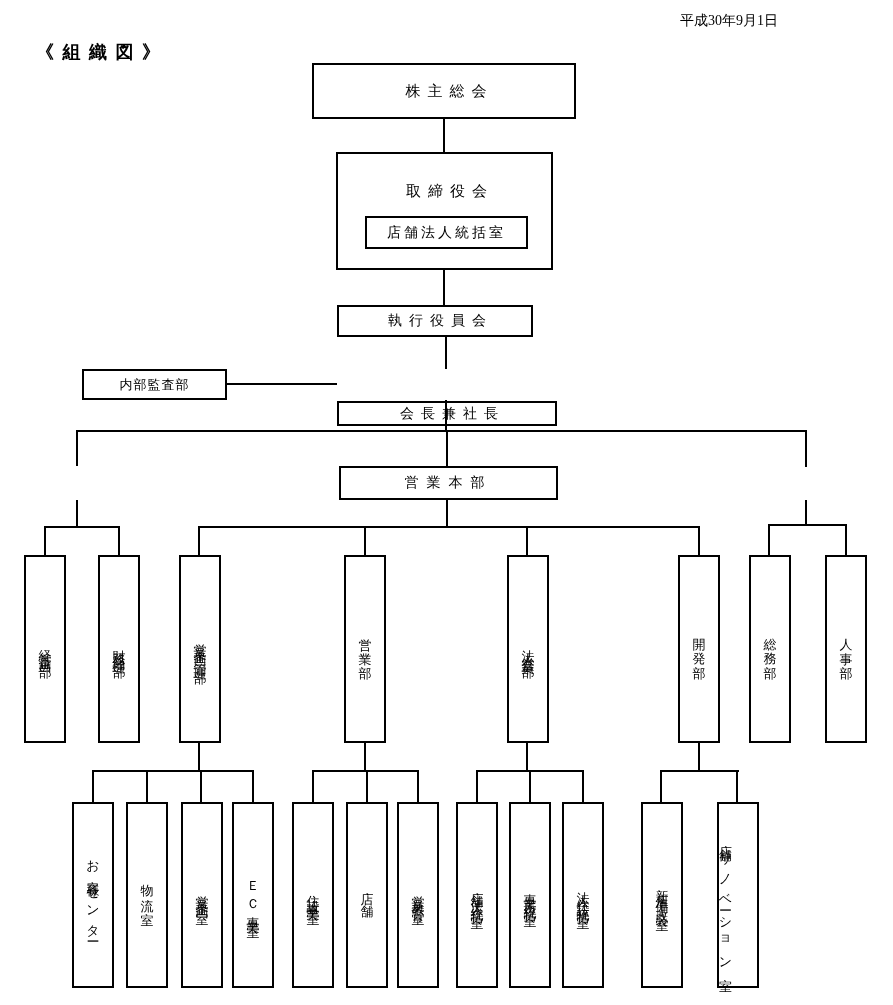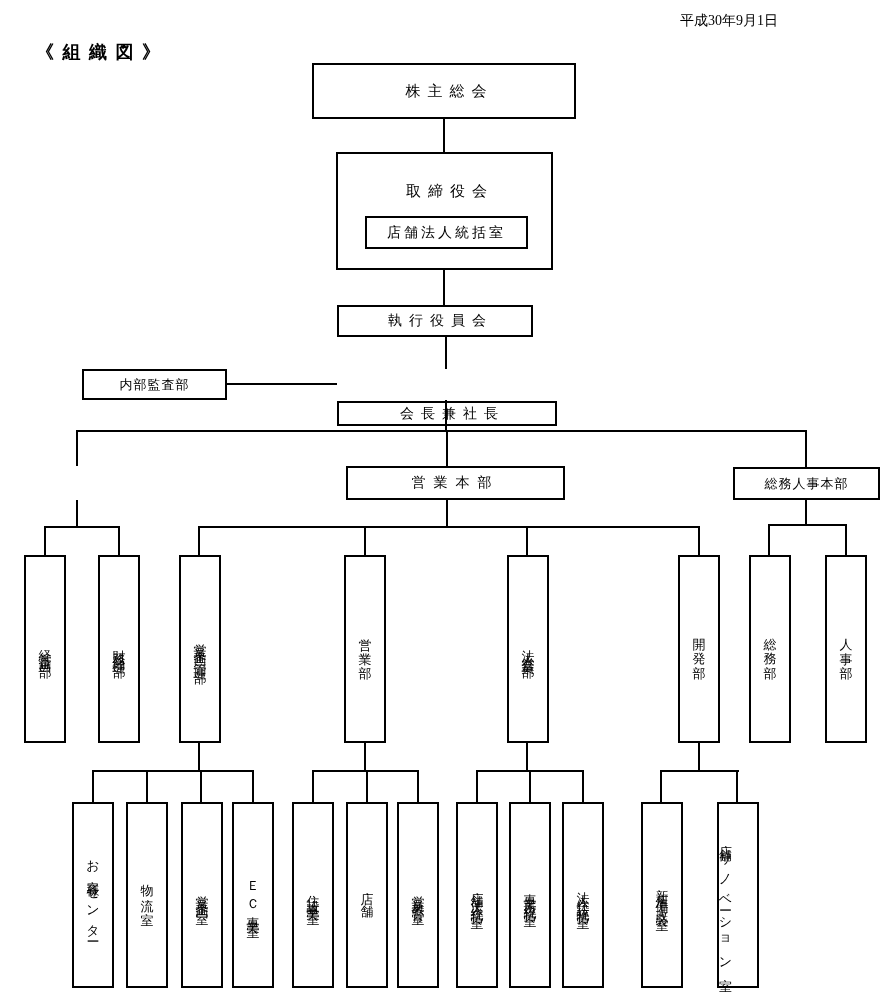--- a/index.html
+++ b/index.html
@@ -52,25 +52,22 @@
   </div>
 
   <div class="box fs13 ls1" style="left:82px;top:369px;width:145px;height:31px;">
     <span>内部監査部</span>
   </div>
 
   <div class="box ls7" style="left:337px;top:369px;width:220px;height:25px;margin-top:32px;">
     <span>会長兼社長</span>
   </div>
 
-  <div class="box ls8" style="left:346px;top:466px;width:219px;height:34px;">
+  <div class="box ls8" style="left:339px;top:466px;width:219px;height:34px;">
     <span>営業本部</span>
-  </div>
-  <div class="box fs13 ls1" style="left:733px;top:467px;width:147px;height:33px;">
-    <span>総務人事本部</span>
   </div>
 
   <div class="vbox" style="left:24px;top:555px;height:188px;">
     <span class="vt med">経営企画部</span>
     </div>
   <div class="vbox" style="left:98px;top:555px;height:188px;">
     <span class="vt med">財務経理部</span>
     </div>
   <div class="vbox" style="left:179px;top:555px;height:188px;">
     <span class="vt med">営業企画・管理部</span>

